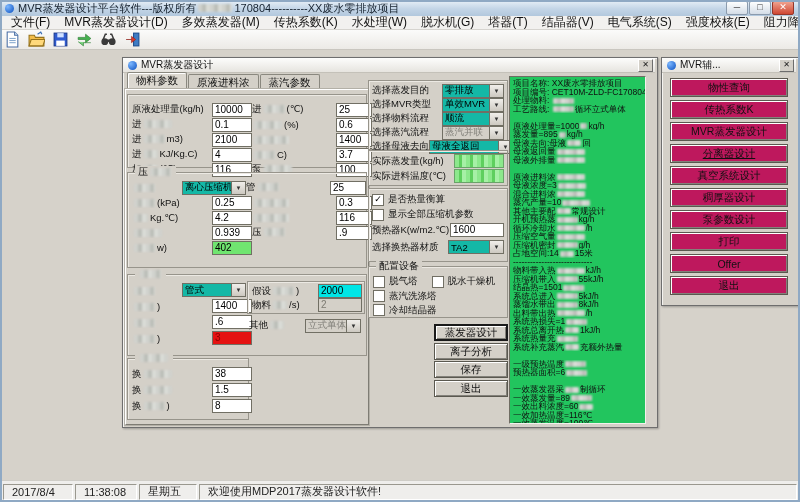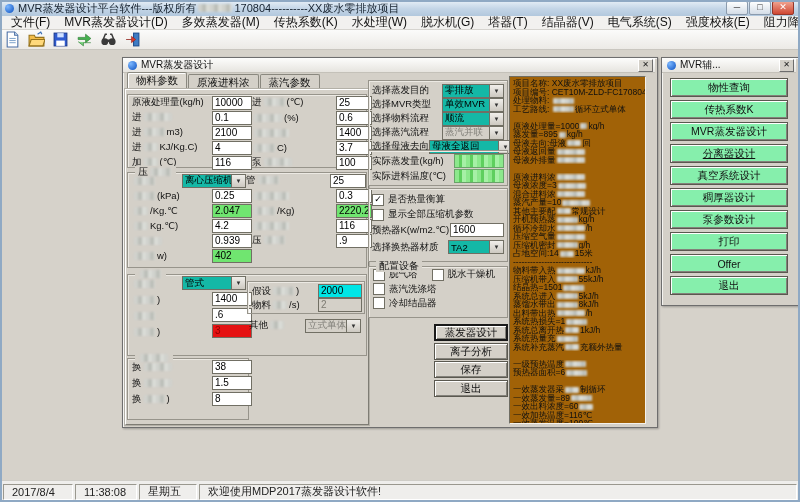--- a/index.html
+++ b/index.html
@@ -40,21 +40,21 @@
           border-bottom:1px solid #c4c1b9;font-size:10px;color:#111}
   .xbtn{width:13px;height:11px;margin-left:auto;margin-right:2px;background:#d4d0c8;
         border:1px solid;border-color:#fff #6d6d6d #6d6d6d #fff;font-size:8px;line-height:9px;text-align:center;color:#222}
   
   #dtabs{display:flex;align-items:flex-end;height:16px}
   .tab{height:14px;padding:0 8px;font-size:10.5px;line-height:14px;background:#d4d0c8;
        border:1px solid #8a887f;border-bottom:none;border-radius:2px 2px 0 0;margin-right:1px;color:#111}
   .tab.active{height:16px;background:#dcd8d0;box-shadow:inset 1px 1px 0 #fff}
   .tpage{border:1px solid;border-color:#fff #7e7c74 #7e7c74 #fff;outline:1px solid #b3b0a7}
   
-  .grp{position:absolute;border:1px solid #97948b;box-shadow:inset 1px 1px 0 #ece9e3;padding-top:0;box-sizing:border-box}
+  .grp{position:absolute;border:1px solid #97948b;box-shadow:inset 1px 1px 0 #ece9e3;padding-top:7px;box-sizing:border-box}
   .glabel{position:absolute;top:-7px;left:7px;background:#d4d0c8;padding:0 3px;font-size:10px;line-height:12px;color:#111}
   
   .frow{display:flex;align-items:center;height:15px;padding-left:4px}
   .lbl{font-size:9.5px;color:#111;white-space:nowrap;overflow:hidden;flex:0 0 auto;display:inline-block}
   .inp{height:12px;background:#fff;border:1px solid #716f64;font-size:10px;line-height:12px;
        padding:0 2px;box-sizing:content-box;color:#000;white-space:nowrap;overflow:hidden;flex:0 0 auto}
   .inp.green{background:#70e570}
   .inp.cyan{background:#00e6e6}
   .inp.red{background:#e51212;color:#8f0000}
   .inp.dis{background:#d4d0c8;color:#7d7b72}
@@ -72,28 +72,28 @@
   .srow .slbl{flex:1;font-size:9.5px;white-space:nowrap;color:#111}
   .chkrow{display:flex;align-items:center;height:15px}
   .chk{width:10px;height:10px;background:#fff;border:1px solid #716f64;font-size:9px;line-height:9px;
        text-align:center;margin-right:4px;flex:0 0 auto;color:#000}
   .chklbl{font-size:9.5px;white-space:nowrap;color:#111}
   .cbtn{position:absolute;background:#d4d0c8;border:1px solid #5a584f;
         box-shadow:inset 1px 1px 0 #fff,inset -1px -1px 0 #83817a;
         font-size:10.5px;display:flex;align-items:center;justify-content:center;color:#111;box-sizing:border-box}
   .cbtn.def{border:2px solid #1a1a1a}
   
-  #listpanel{left:509px;top:76px;width:137px;height:348px;background:#a16207;
+  #listpanel{left:509px;top:76px;width:137px;height:348px;background:#22c55e;
              border:1px solid;border-color:#6f6d63 #f3f1ec #f3f1ec #6f6d63;
              font-size:8.5px;line-height:8.5px;padding:2px 0 0 3px;box-sizing:border-box;
              overflow:hidden;white-space:nowrap;color:#101010}
   .lline{height:8.5px;overflow:hidden}
   .lline .rx{height:6px;margin:0 1px}
   
-  .tbtn2{position:absolute;left:670px;width:118px;height:19px;background:#86efac;border:1px solid #5a584f;
+  .tbtn2{position:absolute;left:670px;width:118px;height:19px;background:#be185d;border:1px solid #5a584f;
          box-shadow:inset 1px 1px 0 #fff,inset -1px -1px 0 #83817a;font-size:10.5px;
          display:flex;align-items:center;justify-content:center;color:#111;box-sizing:border-box}
 </style>
 </head>
 <body>
 
 <div id="titlebar" class="abs">
   <span class="orb"></span>
   <span>MVR蒸发器设计平台软件---版权所有</span>
   <span class="rx t-rx"></span>
@@ -215,26 +215,20 @@
         <span class="b">▼</span>
       </div>
       <span class="lbl" style="width: 84px;">管<span class="rx" style="width: 21px;"></span></span>
       <div class="inp" style="width: 30px;">25</div>
     </div>
     <div class="frow">
       <span class="lbl" style="width: 80px;"><span class="rx" style="width: 21px;"></span>(kPa)</span>
       <div class="inp" style="width: 34px;">0.25</div>
       <span class="lbl" style="width: 84px;"><span class="rx" style="width: 35px;"></span></span>
       <div class="inp" style="width: 30px;">0.3</div>
-    </div>
-    <div class="frow">
-      <span class="lbl" style="width: 80px;"><span class="rx" style="width: 14px;"></span>/Kg.℃</span>
-      <div class="inp green" style="width: 34px;">2.047</div>
-      <span class="lbl" style="width: 84px;"><span class="rx" style="width: 21px;"></span>/Kg)</span>
-      <div class="inp green" style="width: 30px;">2220.2</div>
     </div>
     <div class="frow">
       <span class="lbl" style="width: 80px;"><span class="rx" style="width: 14px;"></span>Kg.℃)</span>
       <div class="inp" style="width: 34px;">4.2</div>
       <span class="lbl" style="width: 84px;"><span class="rx" style="width: 35px;"></span></span>
       <div class="inp" style="width: 30px;">116</div>
     </div>
     <div class="frow">
       <span class="lbl" style="width: 80px;"><span class="rx" style="width: 28px;"></span></span>
       <div class="inp" style="width: 34px;">0.939</div>

